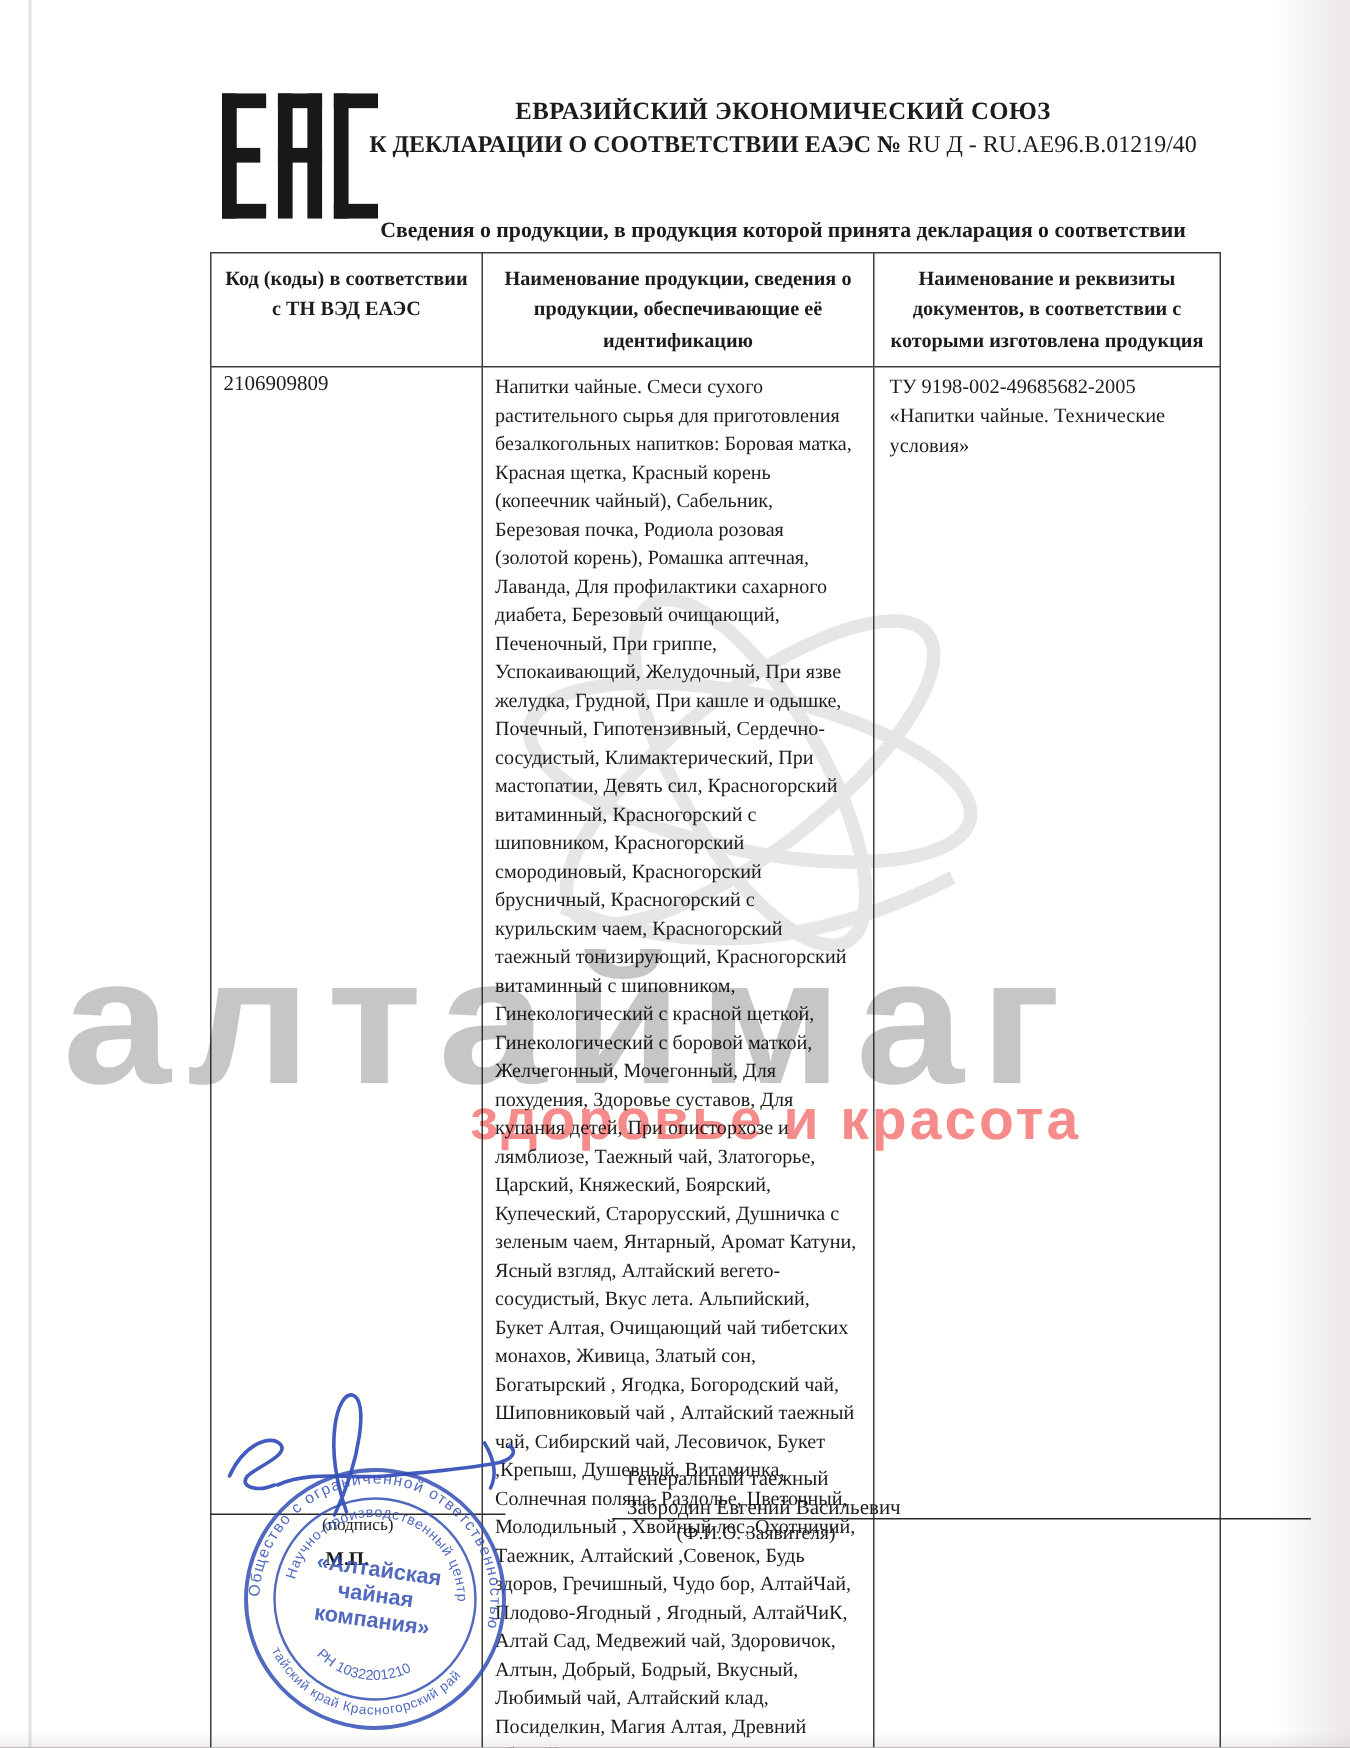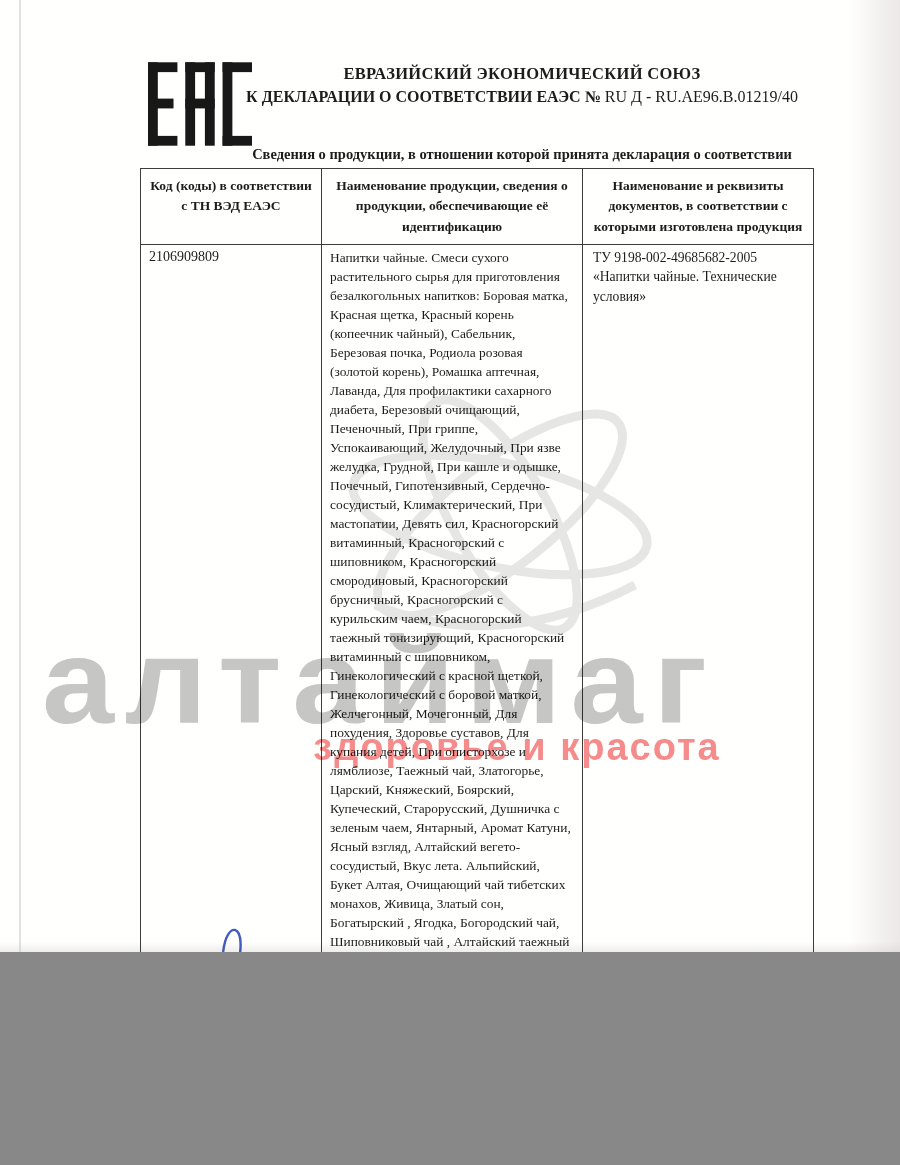--- a/index.html
+++ b/index.html
@@ -1,18 +1,18 @@
 <!DOCTYPE html>
 <html><head>
 <meta charset="utf-8">
 <style>
   * { margin:0; padding:0; box-sizing:border-box; }
   html,body { background:#888; }
   .page {
-    position:relative; width:900px; height:952px; margin:0 auto;
+    position:relative; width:900px; height:1165px; margin:0 auto;
     background:#fffffe; overflow:hidden;
     font-family:"Liberation Serif", serif; color:#1c1c1c;
   }
   
   .scan-left { position:absolute; left:19px; top:0; width:2px; height:100%; background:#dadada; opacity:.8; }
   .scan-right { position:absolute; right:0; top:0; width:52px; height:100%;
     background:linear-gradient(to right, rgba(205,198,198,0), rgba(206,197,197,.4)); }
   .scan-bottom { position:absolute; left:0; bottom:0; width:100%; height:10px;
     background:linear-gradient(to top, rgba(200,195,195,.3), rgba(200,195,195,0)); }
 
@@ -94,21 +94,21 @@
   </svg>
 
   <div class="head-center">
     <div class="union-title">ЕВРАЗИЙСКИЙ ЭКОНОМИЧЕСКИЙ СОЮЗ</div>
     <div class="decl-line">
       <span class="b">К ДЕКЛАРАЦИИ О СООТВЕТСТВИИ ЕАЭС №</span>
       <span>RU Д - RU.АЕ96.В.01219/40</span>
     </div>
   </div>
 
-  <div class="subtitle">Сведения о продукции, в отношении которой принята декларация о соответствии</div>
+  <div class="subtitle">Сведения о продукции, в продукция которой принята декларация о соответствии</div>
 
   <table class="decl">
     <colgroup>
         <col class="c1">
         <col class="c2">
         <col class="c3">
       </colgroup>
     <tbody>
         <tr>
       <th>Код (коды) в соответствии с ТН ВЭД ЕАЭС</th>

